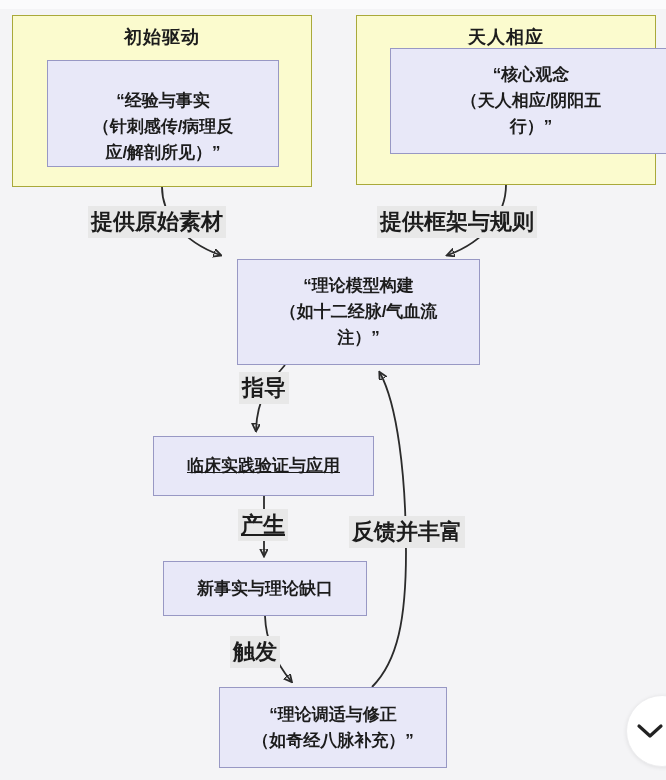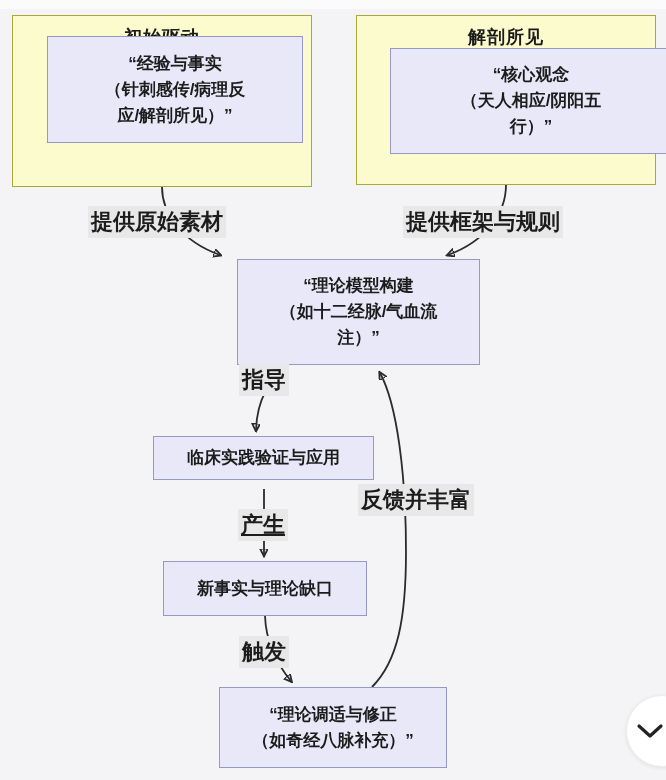--- a/index.html
+++ b/index.html
@@ -57,57 +57,57 @@
     <path d="M 506 185 C 506 213, 486 241, 448 255" marker-end="url(#arrow)"></path>
     <path d="M 285 365 C 271 381, 257 397, 256 430" marker-end="url(#arrow)"></path>
     <path d="M 264 489 L 264 555" marker-end="url(#arrow)"></path>
     <path d="M 265 616 C 266 642, 276 663, 291 681" marker-end="url(#arrow)"></path>
     <path d="M 372 687 C 398 661, 406 618, 406 552 C 406 474, 397 404, 380 373" marker-end="url(#arrow)"></path>
   </svg>
 
   <div class="subgraph" style="left:12px;top:15px;width:300px;height:172px;">
     <div class="subgraph-title">初始驱动</div>
   </div>
-  <div class="node" style="left:47px;top:36px;width:256px;height:107px;">
+  <div class="node" style="left:47px;top:60px;width:232px;height:107px;align-items:flex-end;">
     <div class="node-text">“经验与事实
 （针刺感传/病理反
 应/解剖所见）”</div>
   </div>
 
   <div class="subgraph" style="left:356px;top:15px;width:300px;height:170px;">
-    <div class="subgraph-title">解剖所见</div>
+    <div class="subgraph-title">天人相应</div>
   </div>
   <div class="node" style="left:390px;top:48px;width:282px;height:106px;">
     <div class="node-text">“核心观念
 （天人相应/阴阳五
 行）”</div>
   </div>
 
   <div class="node" style="left:219px;top:259px;width:243px;height:106px;margin-left:18px;">
     <div class="node-text">“理论模型构建
 （如十二经脉/气血流
 注）”</div>
   </div>
-  <div class="node" style="left:153px;top:436px;width:221px;height:44px;">
+  <div class="node" style="left:153px;top:436px;width:221px;height:60px;text-decoration:underline;">
     <div class="node-text">临床实践验证与应用</div>
   </div>
   <div class="node" style="left:163px;top:561px;width:204px;height:55px;">
     <div class="node-text">新事实与理论缺口</div>
   </div>
   <div class="node" style="left:219px;top:687px;width:228px;height:81px;">
     <div class="node-text">“理论调适与修正
 （如奇经八脉补充）”</div>
   </div>
 
   <div class="edge-label" style="left:157px;top:222px;">提供原始素材</div>
-  <div class="edge-label" style="left:483px;top:222px;">提供框架与规则</div>
-  <div class="edge-label" style="left:264px;top:380px;">指导</div>
+  <div class="edge-label" style="left:457px;top:222px;">提供框架与规则</div>
+  <div class="edge-label" style="left:264px;top:388px;">指导</div>
   <div class="edge-label" style="left:263px;top:525px;text-decoration:underline;">产生</div>
-  <div class="edge-label" style="left:407px;top:500px;margin-left:9px;">反馈并丰富</div>
-  <div class="edge-label" style="left:264px;top:652px;">触发</div>
+  <div class="edge-label" style="left:407px;top:532px;">反馈并丰富</div>
+  <div class="edge-label" style="left:255px;top:652px;">触发</div>
 
   <button class="scroll-btn">
     <span>
       <svg width="30" height="20" viewBox="0 0 30 20">
         <polyline points="4,4 15,14 26,4" fill="none" stroke="#222222" stroke-width="3.2" stroke-linecap="round" stroke-linejoin="round"></polyline>
       </svg>
     </span>
   </button>
 </div>
 

